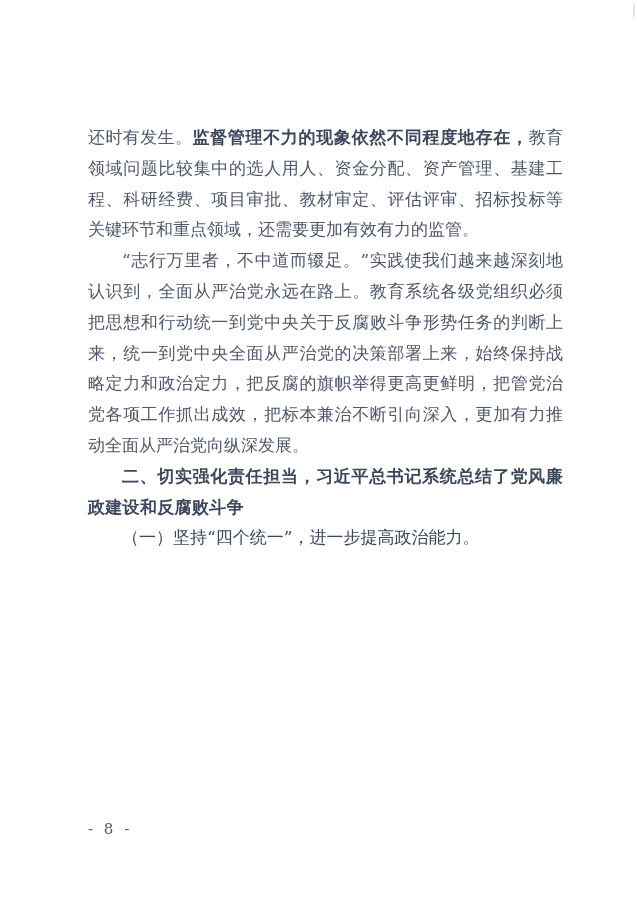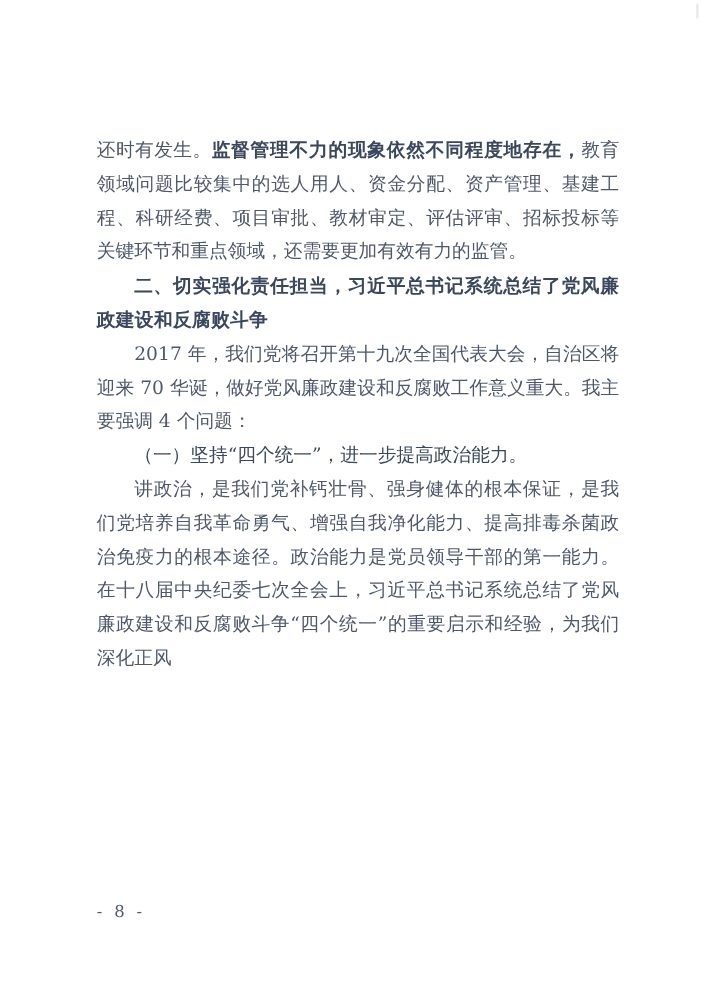--- a/index.html
+++ b/index.html
@@ -72,26 +72,25 @@
 <body>
 
 <div class="page">
 
   <div class="scan-artifact"></div>
 
   <div class="content">
 
     <p class="no-indent"><span>还时有发生。</span><span class="inline-bold">监督管理不力的现象依然不同程度地存在，</span><span>教育领域问题比较集中的选人用人、资金分配、资产管理、基建工程、科研经费、项目审批、教材审定、评估评审、招标投标等关键环节和重点领域，还需要更加有效有力的监管。</span></p>
 
+    <p>“志行万里者，不中道而辍足。”实践使我们越来越深刻地认识到，全面从严治党永远在路上。教育系统各级党组织必须把思想和行动统一到党中央关于反腐败斗争形势任务的判断上来，统一到党中央全面从严治党的决策部署上来，始终保持战略定力和政治定力，把反腐的旗帜举得更高更鲜明，把管党治党各项工作抓出成效，把标本兼治不断引向深入，更加有力推动全面从严治党向纵深发展。</p>
 
     <p class="section-heading">二、切实强化责任担当，习近平总书记系统总结了党风廉政建设和反腐败斗争</p>
 
-    <p>2017 年，我们党将召开第十九次全国代表大会，自治区将迎来 70 华诞，做好党风廉政建设和反腐败工作意义重大。我主要强调 4 个问题：</p>
 
     <p class="sub-heading">（一）坚持“四个统一”，进一步提高政治能力。</p>
 
-    <p>讲政治，是我们党补钙壮骨、强身健体的根本保证，是我们党培养自我革命勇气、增强自我净化能力、提高排毒杀菌政治免疫力的根本途径。政治能力是党员领导干部的第一能力。在十八届中央纪委七次全会上，习近平总书记系统总结了党风廉政建设和反腐败斗争“四个统一”的重要启示和经验，为我们深化正风</p>
 
   </div>
 
   <div class="page-number">- 8 -</div>
 
 </div>
 
 </body></html>

